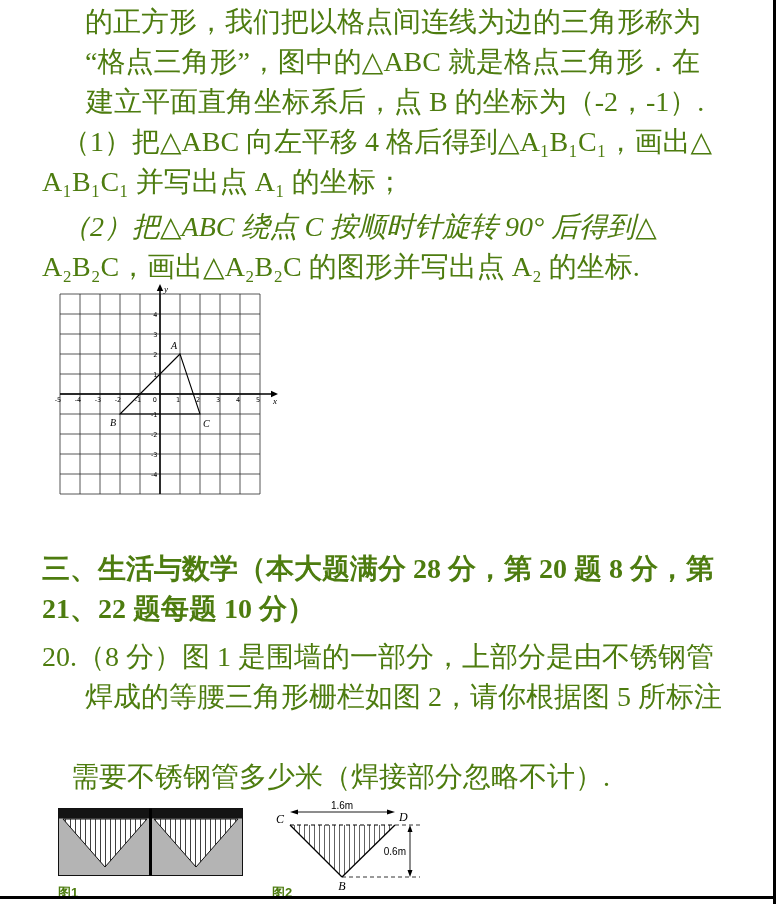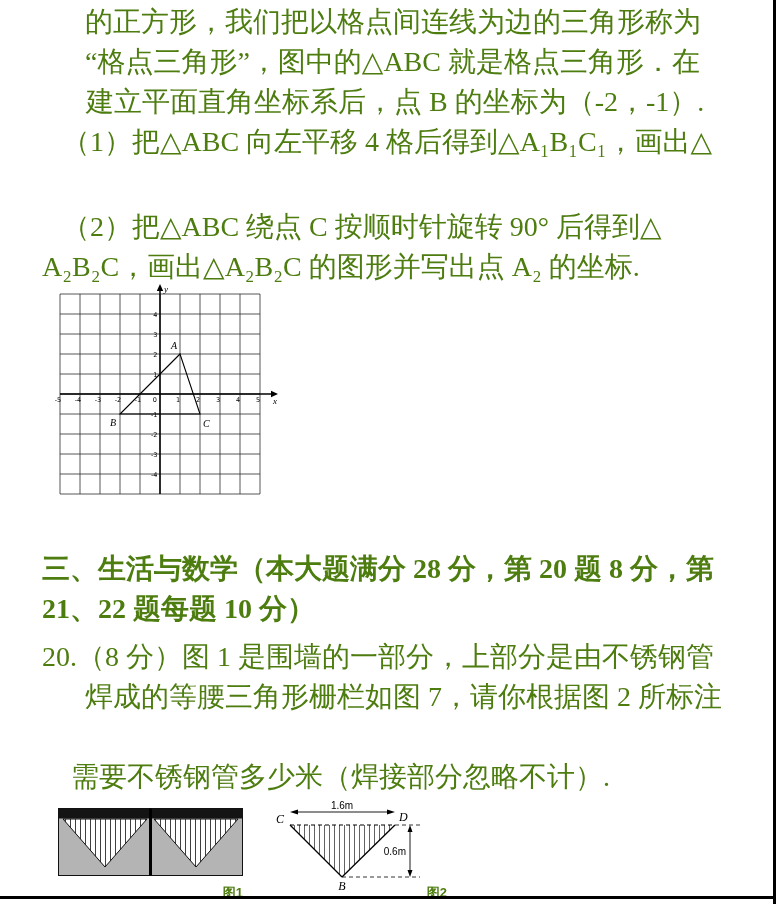--- a/index.html
+++ b/index.html
@@ -3,29 +3,29 @@
 <meta charset="utf-8">
 <style>
   html,body{margin:0;padding:0;background:#fff;}
   .page{position:relative;width:776px;height:904px;background:#fff;overflow:hidden;
         font-family:"Liberation Serif","DejaVu Serif",serif;color:#4d7c0f;}
   .t{position:absolute;font-size:28px;white-space:nowrap;line-height:36px;}
   .sec{font-weight:700;}
   
   .p19-1{left:85px;top:4px;}  .p19-2{left:85px;top:44px;}  .p19-3{left:86px;top:84px;}
   .p19-4{left:62px;top:124px;}.p19-5{left:42px;top:164px;}
-  .p19-6{left:62px;top:209px;}.p19-7{left:42px;top:249px;}
+  .p19-6{left:62px;top:209px;font-style:italic;}.p19-7{left:42px;top:249px;}
   .s3-1{left:42px;top:551px;} .s3-2{left:42px;top:591px;}
   .q20-1{left:42px;top:639px;}.q20-2{left:85px;top:679px;}
   .q20-3{left:85px;top:719px;}.q20-4{left:71px;top:759px;font-family:Liberation Serif, serif;}
   
   #grid-svg{position:absolute;left:55px;top:284px;}
   .fig1{position:absolute;left:58px;top:808px;}
   .fig2{position:absolute;left:272px;top:800px;}
-  .cap{position:absolute;top:884px;font:700 13px "Liberation Sans","DejaVu Sans",sans-serif;text-align:right;}
+  .cap{position:absolute;top:884px;font:700 13px "Liberation Sans","DejaVu Sans",sans-serif;text-align:left;}
   .cap1{left:58px;width:185px;}
   .cap2{left:272px;width:175px;}
   
   .tick{font:6.5px "DejaVu Sans",sans-serif;fill:#000;}
   .axlab{font:italic 9px "Liberation Serif",serif;fill:#000;}
   .vtx{font:italic 10px "Liberation Serif",serif;fill:#000;}
   .dim{font:10px "Liberation Sans","DejaVu Sans",sans-serif;fill:#000;}
   .vlabel{font:italic 12px "Liberation Serif",serif;fill:#000;}
   
   .edge-right{position:absolute;top:0;right:0;width:3px;height:904px;background:#000;}
@@ -33,20 +33,21 @@
 </style>
 </head>
 <body>
 
 <div class="page">
 
   <div class="t p19-1">的正方形，我们把以格点间连线为边的三角形称为</div>
   <div class="t p19-2">“格点三角形”，图中的△ABC 就是格点三角形．在</div>
   <div class="t p19-3">建立平面直角坐标系后，点 B 的坐标为（-2，-1）.</div>
   <div class="t p19-4">（1）把△ABC 向左平移 4 格后得到△A₁B₁C₁，画出△</div>
+  <div class="t p19-5">A₁B₁C₁ 并写出点 A₁ 的坐标；</div>
   <div class="t p19-6">（2）把△ABC 绕点 C 按顺时针旋转 90° 后得到△</div>
   <div class="t p19-7">A₂B₂C，画出△A₂B₂C 的图形并写出点 A₂ 的坐标.</div>
 
   <svg id="grid-svg" width="230" height="218" viewBox="0 0 230 218">
       <line x1="5" y1="10" x2="5" y2="210" stroke="#2b2b2b" stroke-width="0.8"></line>
       <line x1="5" y1="10" x2="205" y2="10" stroke="#2b2b2b" stroke-width="0.8"></line>
       <line x1="25" y1="10" x2="25" y2="210" stroke="#2b2b2b" stroke-width="0.8"></line>
       <line x1="5" y1="30" x2="205" y2="30" stroke="#2b2b2b" stroke-width="0.8"></line>
       <line x1="45" y1="10" x2="45" y2="210" stroke="#2b2b2b" stroke-width="0.8"></line>
       <line x1="5" y1="50" x2="205" y2="50" stroke="#2b2b2b" stroke-width="0.8"></line>
@@ -94,21 +95,21 @@
       <polygon points="125,70 65,130 145,130" fill="none" stroke="#000" stroke-width="1.1"></polygon>
       <text x="116" y="65" class="vtx">A</text>
       <text x="55" y="142" class="vtx">B</text>
       <text x="148" y="143" class="vtx">C</text>
     </svg>
 
   <div class="t sec s3-1">三、生活与数学（本大题满分 28 分，第 20 题 8 分，第</div>
   <div class="t sec s3-2">21、22 题每题 10 分）</div>
 
   <div class="t q20-1">20.（8 分）图 1 是围墙的一部分，上部分是由不锈钢管</div>
-  <div class="t q20-2">焊成的等腰三角形栅栏如图 7，请你根据图 2 所标注</div>
+  <div class="t q20-2">焊成的等腰三角形栅栏如图 2，请你根据图 5 所标注</div>
   <div class="t q20-4">需要不锈钢管多少米（焊接部分忽略不计）.</div>
 
   <svg class="fig1" width="185" height="70" viewBox="0 0 185 70">
     <defs>
       <pattern id="vhatch1" width="5" height="8" patternUnits="userSpaceOnUse">
         <rect width="5" height="8" fill="#ffffff"></rect>
         <line x1="2.5" y1="0" x2="2.5" y2="8" stroke="#2a2a2a" stroke-width="0.9"></line>
       </pattern>
     </defs>
     <rect x="0.5" y="0.5" width="184" height="67" fill="#b4b4b4" stroke="#111"></rect>

